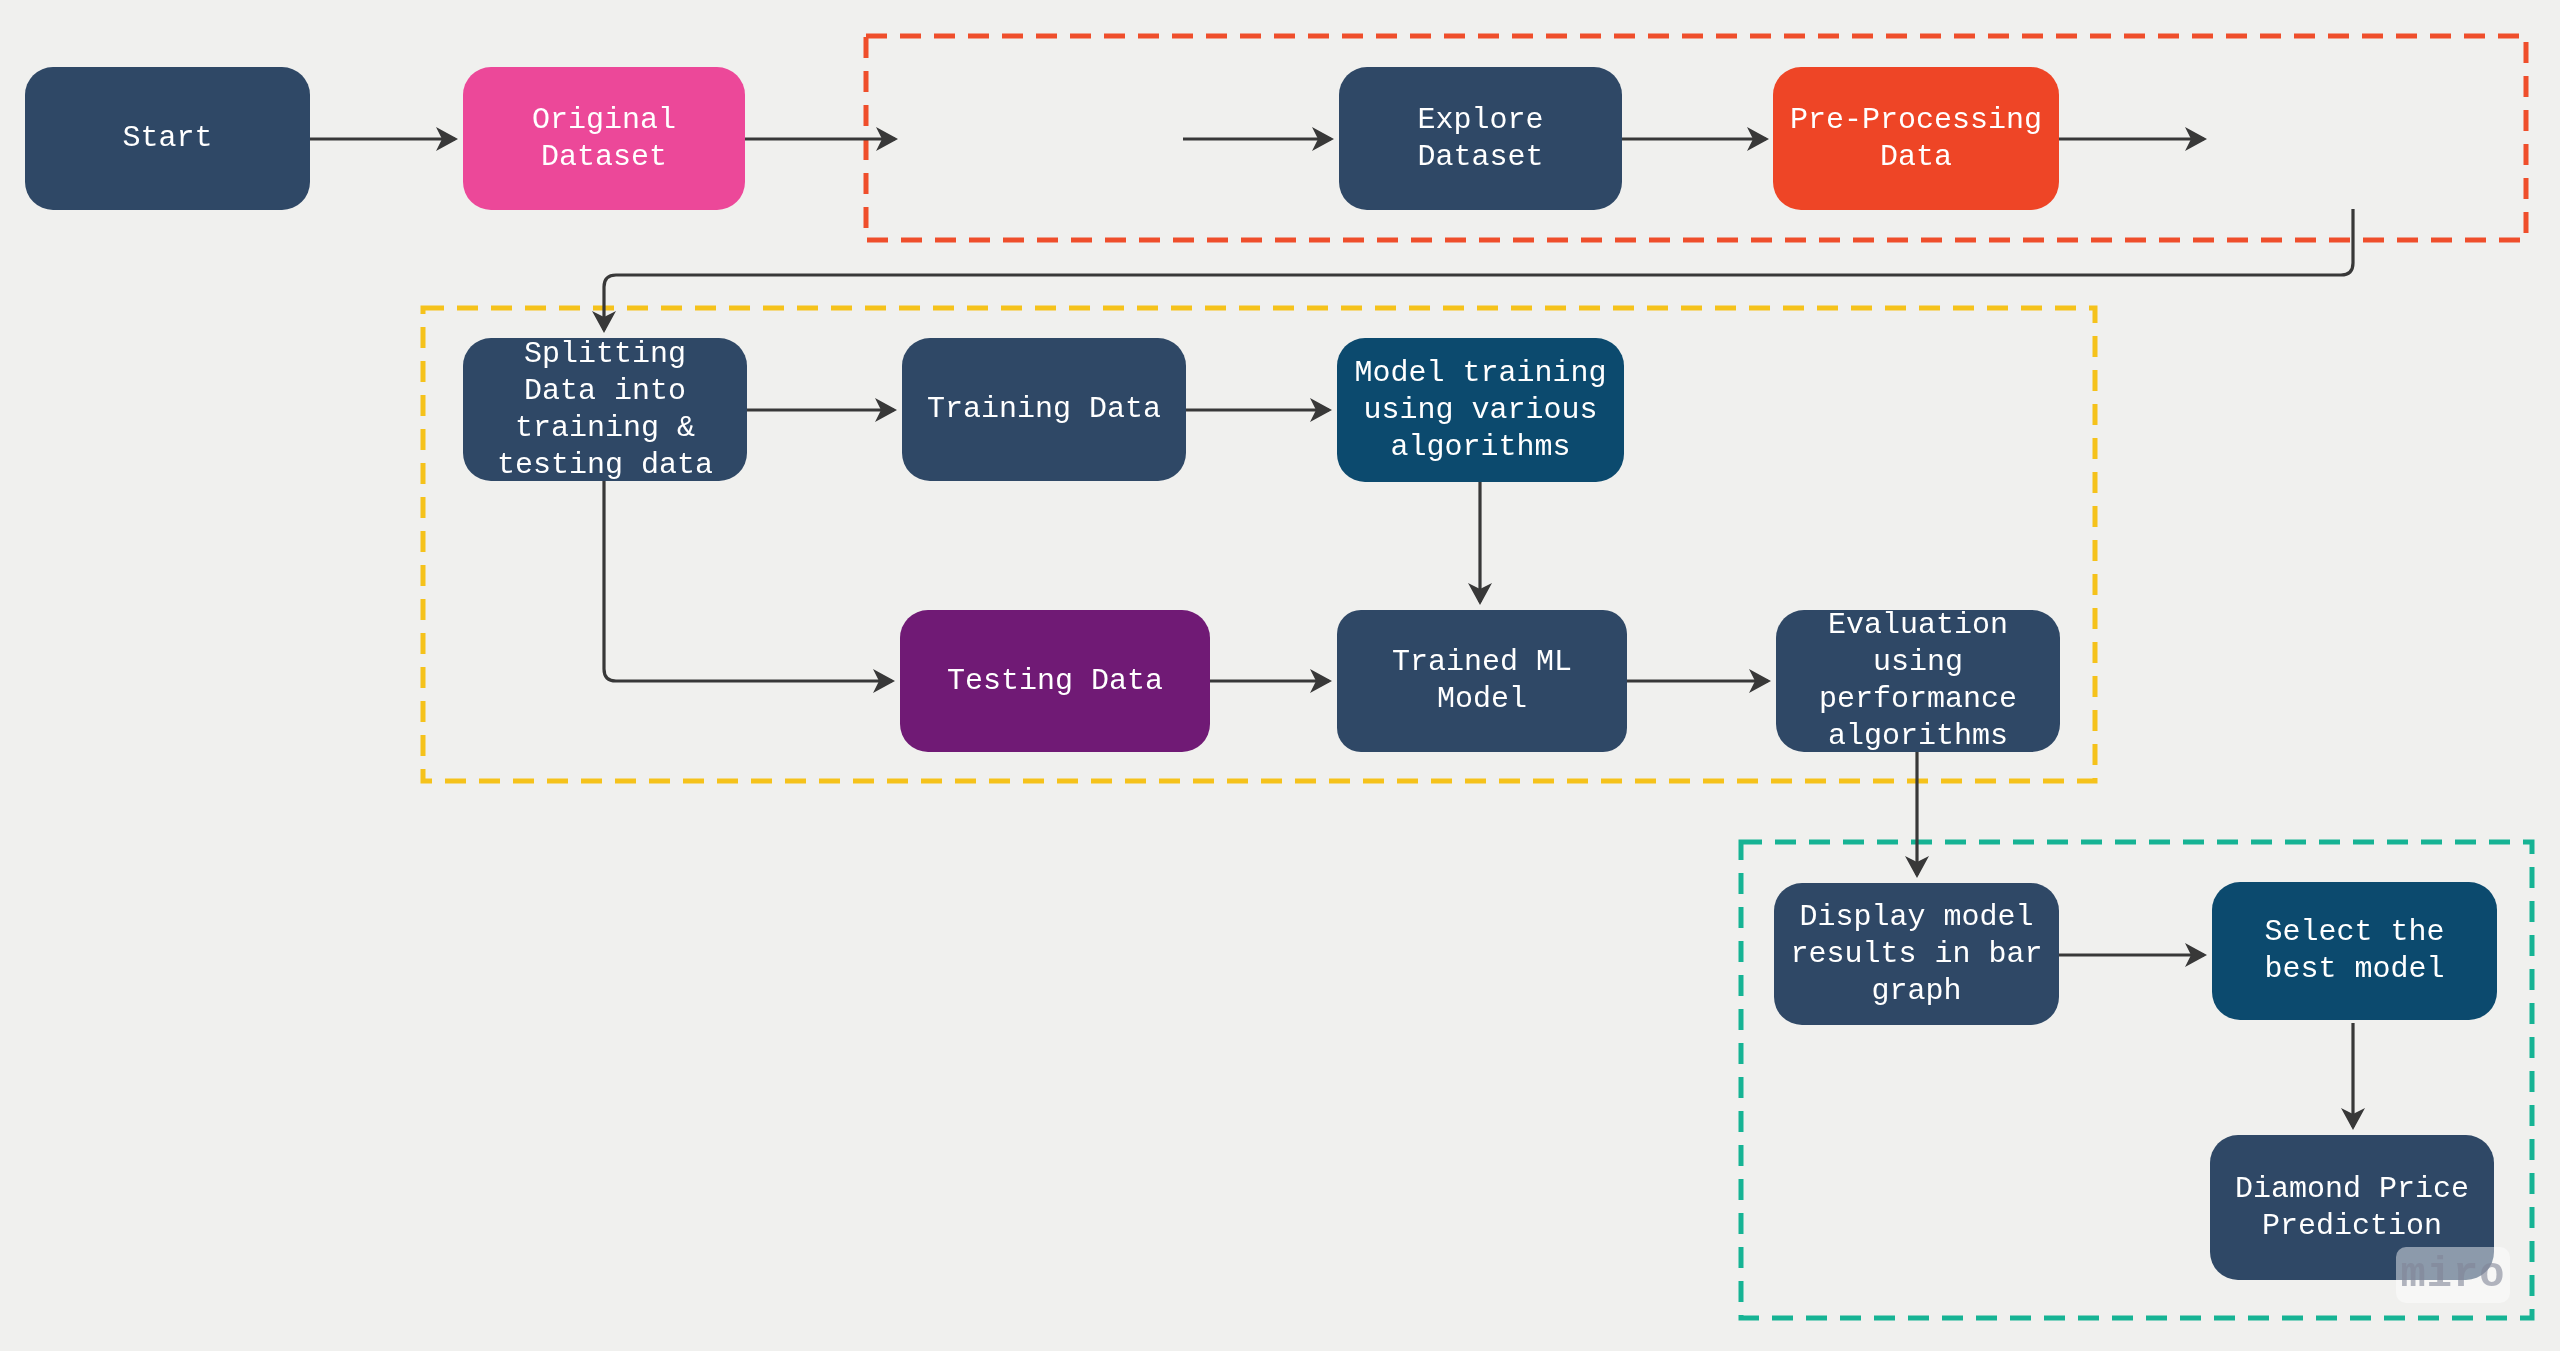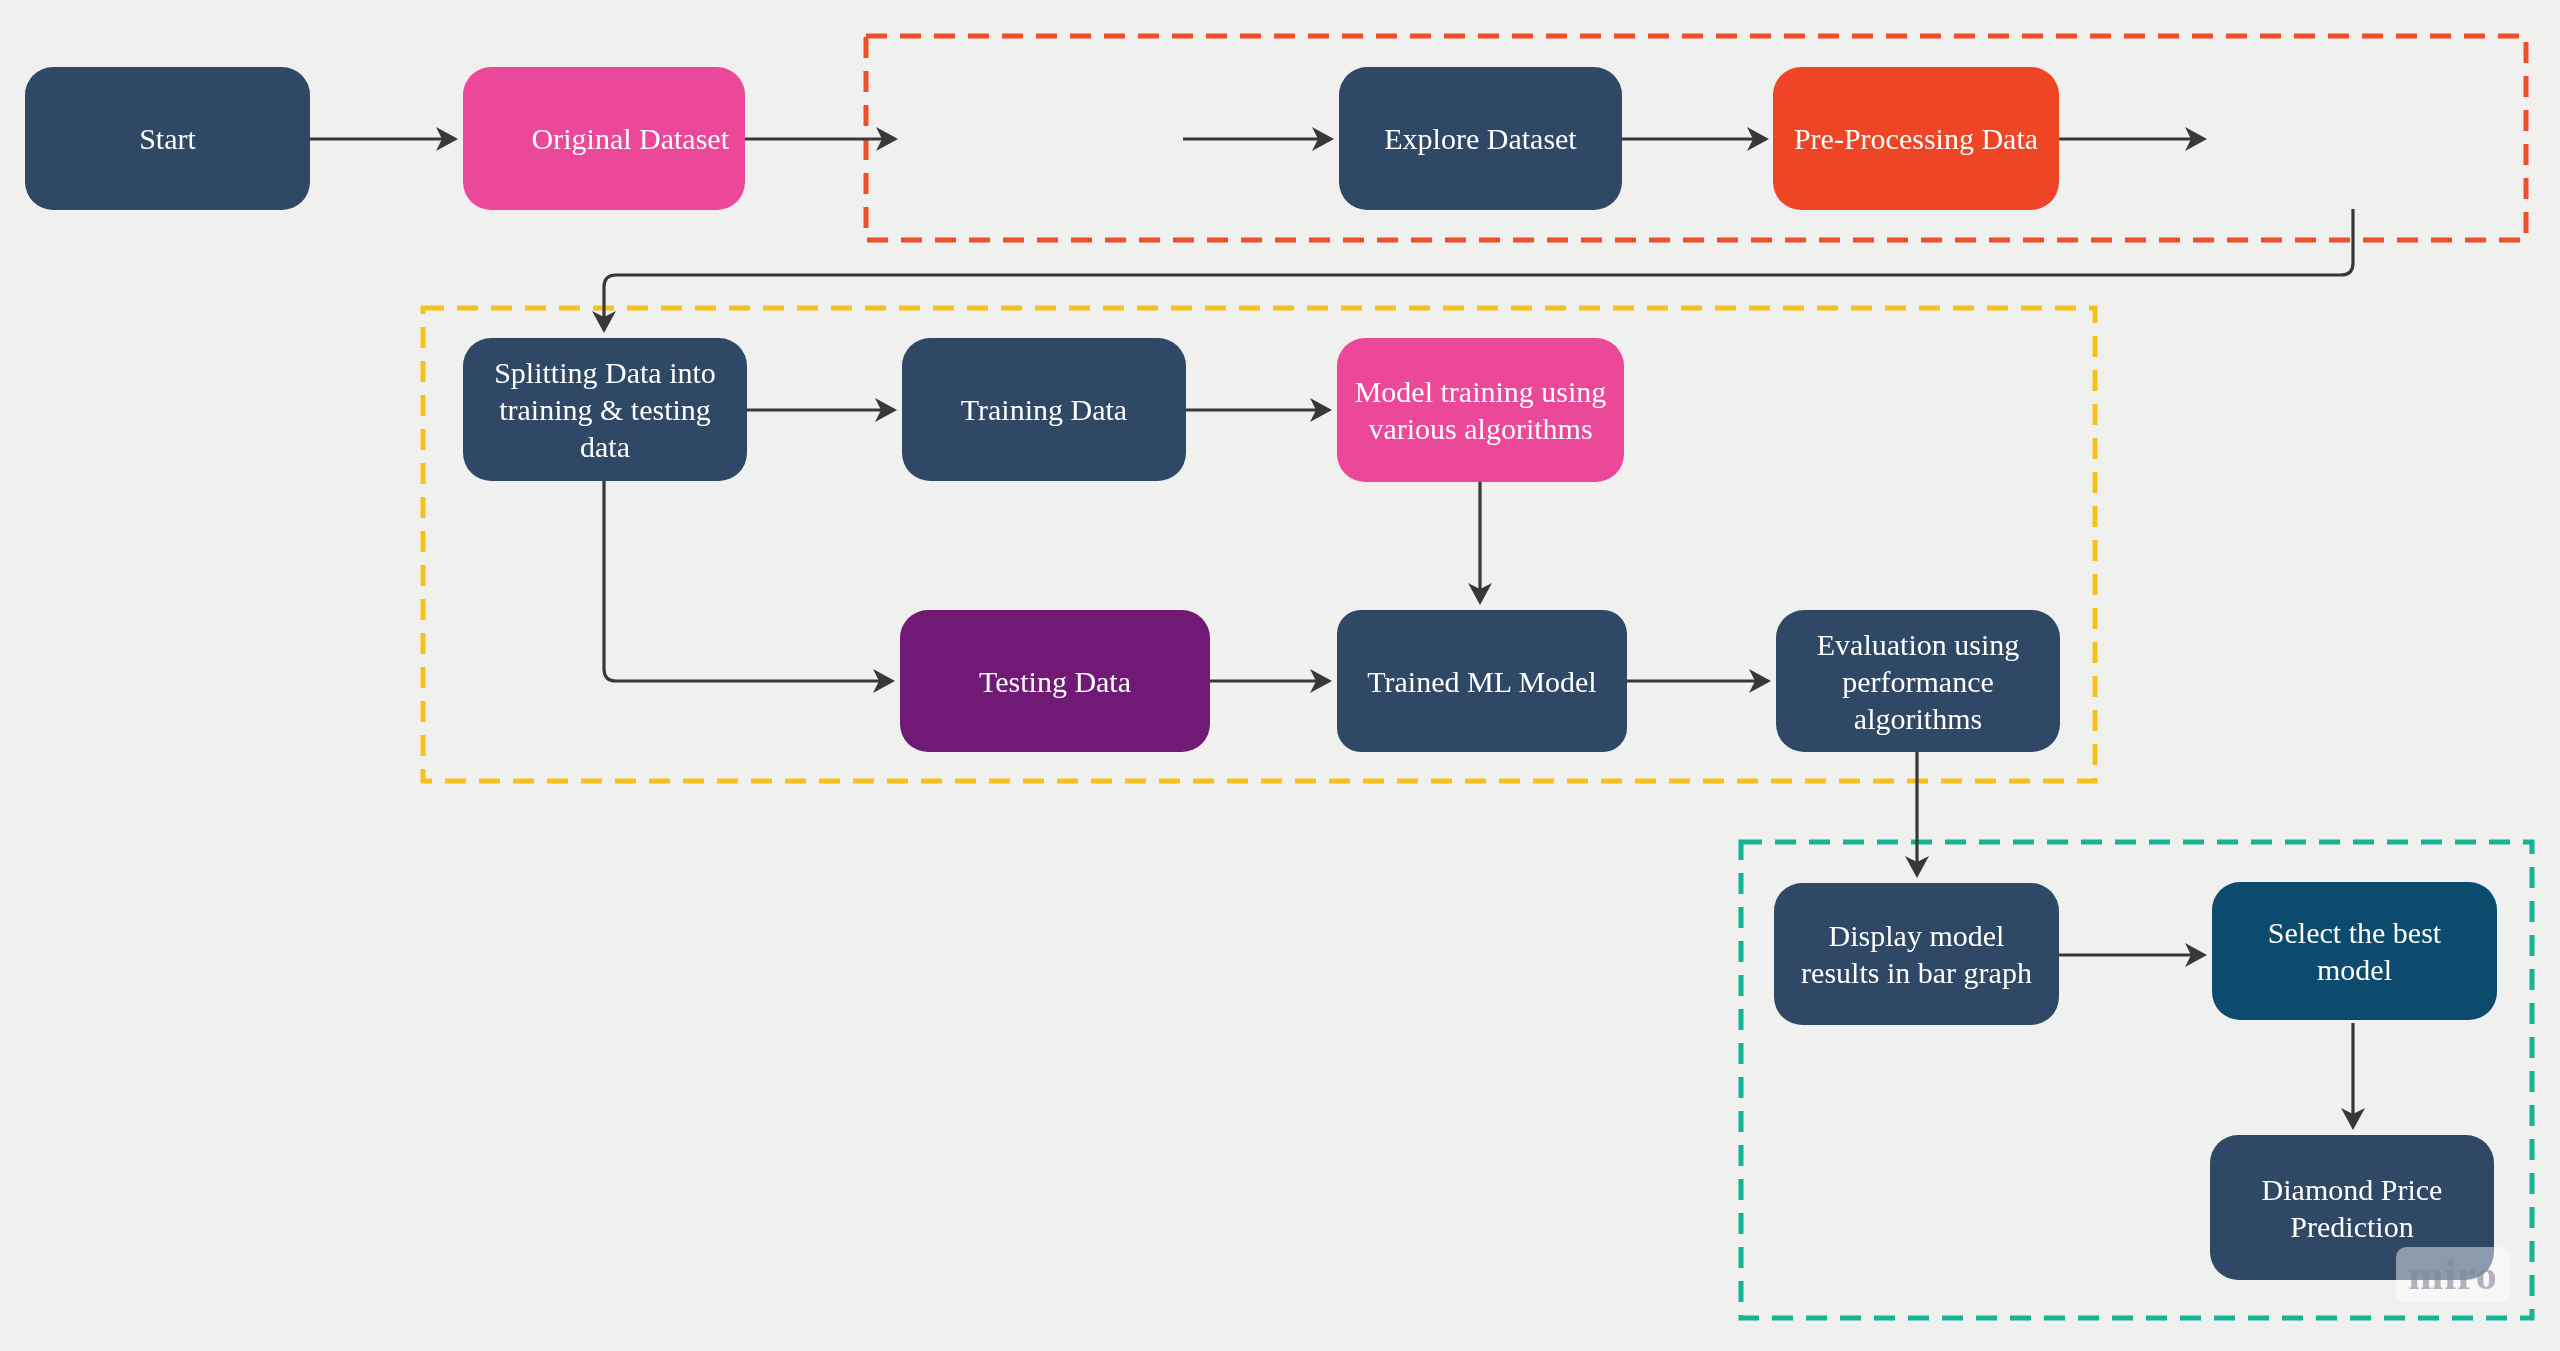--- a/index.html
+++ b/index.html
@@ -1,20 +1,20 @@
 <!DOCTYPE html>
 <html><head>
 <meta charset="utf-8">
 <style>
   html,body{margin:0;padding:0;background:#f0f0ee;}
   .canvas{
     position:relative;
     width:2560px;height:1351px;
     background:#f0f0ee;
-    font-family:Liberation Serif, serif;
+    font-family:Liberation Mono, monospace;
     overflow:hidden;
   }
   svg.layer{position:absolute;left:0;top:0;width:2560px;height:1351px;}
   .node{
     position:absolute;
     display:flex;align-items:center;justify-content:center;
     text-align:center;
     color:#ffffff;
     font-size:30px;line-height:37px;font-weight:400;
     border-radius:28px;
@@ -85,21 +85,21 @@
 
 
   <div class="node" style="left: 463px; top: 338px; width: 284px; height: 143px; background-color: rgb(47, 72, 102);">
     <span>Splitting Data into training &amp; testing data</span>
   </div>
 
   <div class="node" style="left: 902px; top: 338px; width: 284px; height: 143px; background-color: rgb(47, 72, 102);">
     <span>Training Data</span>
   </div>
 
-  <div class="node" style="left: 1337px; top: 338px; width: 287px; height: 144px; background-color: #ec4899;">
+  <div class="node" style="left: 1337px; top: 338px; width: 287px; height: 144px; background-color: #0c4a6e;">
     <span>Model training using various algorithms</span>
   </div>
 
   <div class="node" style="left: 900px; top: 610px; width: 310px; height: 142px; background-color: #701a75;">
     <span>Testing Data</span>
   </div>
 
   <div class="node" style="left: 1337px; top: 610px; width: 290px; height: 142px; background-color: rgb(47, 72, 102); border-radius: 24px;">
     <span>Trained ML Model</span>
   </div>

